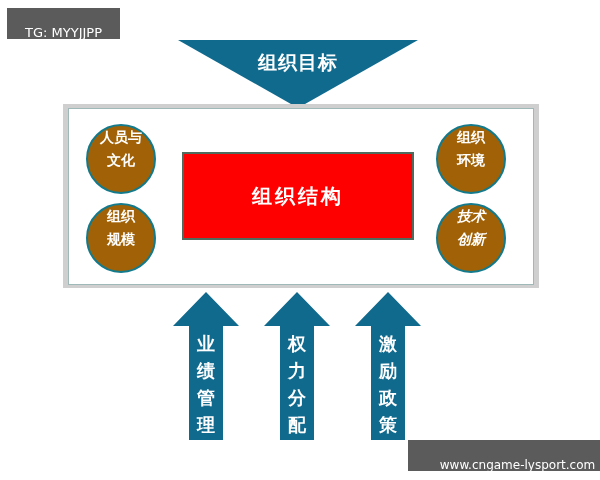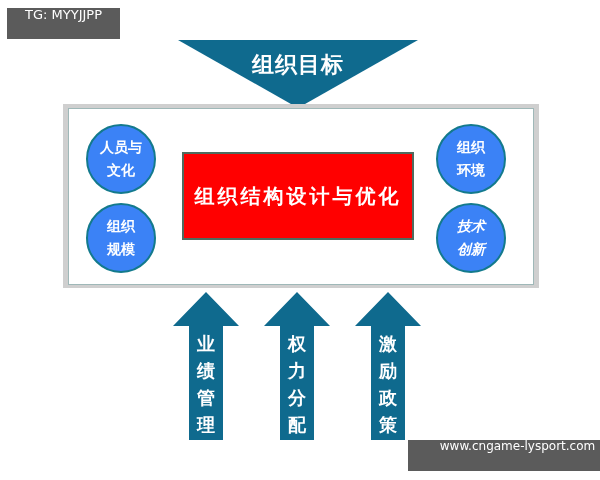--- a/index.html
+++ b/index.html
@@ -16,21 +16,21 @@
     }
     .watermark {
       position: absolute;
       background: #5b5b5b;
       color: #ffffff;
       font-family: "DejaVu Sans", sans-serif;
       font-size: 13px;
       line-height: 1;
       box-sizing: border-box;
       display: flex;
-      align-items: flex-start;
+      align-items: flex-end;
       justify-content: center;
     }
     .wm-top {
       left: 7px;
       top: 8px;
       width: 113px;
       height: 31px;
     }
     .wm-bottom {
       left: 408px;
@@ -49,21 +49,21 @@
       height: 68px;
     }
     .goal-arrow svg { position: absolute; left: 0; top: 0; }
     .goal-label {
       position: absolute;
       left: 0;
       width: 240px;
       top: 10px;
       text-align: center;
       color: #ffffff;
-      font-size: 22px;
+      font-size: 19px;
       font-weight: bold;
       letter-spacing: 1px;
     }
 
     
     .panel-shadow {
       position: absolute;
       left: 63px;
       top: 104px;
       width: 476px;
@@ -79,28 +79,28 @@
       background: #ffffff;
       border: 1px solid #9fb8b8;
       box-sizing: border-box;
     }
 
     .circle {
       position: absolute;
       width: 70px;
       height: 70px;
       border-radius: 50%;
-      background: #3b82f6;
+      background: #a16207;
       border: 2px solid #137a8c;
       box-sizing: border-box;
       color: #ffffff;
       display: flex;
       flex-direction: column;
       align-items: center;
-      justify-content: center;
+      justify-content: flex-start;
       font-size: 14px;
       font-weight: bold;
       line-height: 23px;
       text-align: center;
     }
     .c-tl { left: 86px;  top: 124px; }
     .c-bl { left: 86px;  top: 203px; }
     .c-tr { left: 436px; top: 124px; }
     .c-br { left: 436px; top: 203px; font-style: italic; }
 
@@ -179,21 +179,20 @@
   <span>组织</span>
   <span>环境</span>
 </div>
 <div class="circle c-br">
   <span>技术</span>
   <span>创新</span>
 </div>
 
 <div class="core-box">
   <span>组织结构</span>
-  <span>设计与优化</span>
 </div>
 
 <div class="up-arrow ua-1">
   <svg width="66" height="148" viewBox="0 0 66 148">
     <polygon points="33,0 66,34 50,34 50,148 16,148 16,34 0,34" fill="#0f6a8e"></polygon>
   </svg>
   <div class="up-label">
     <span>业</span>
     <span>绩</span>
     <span>管</span>

